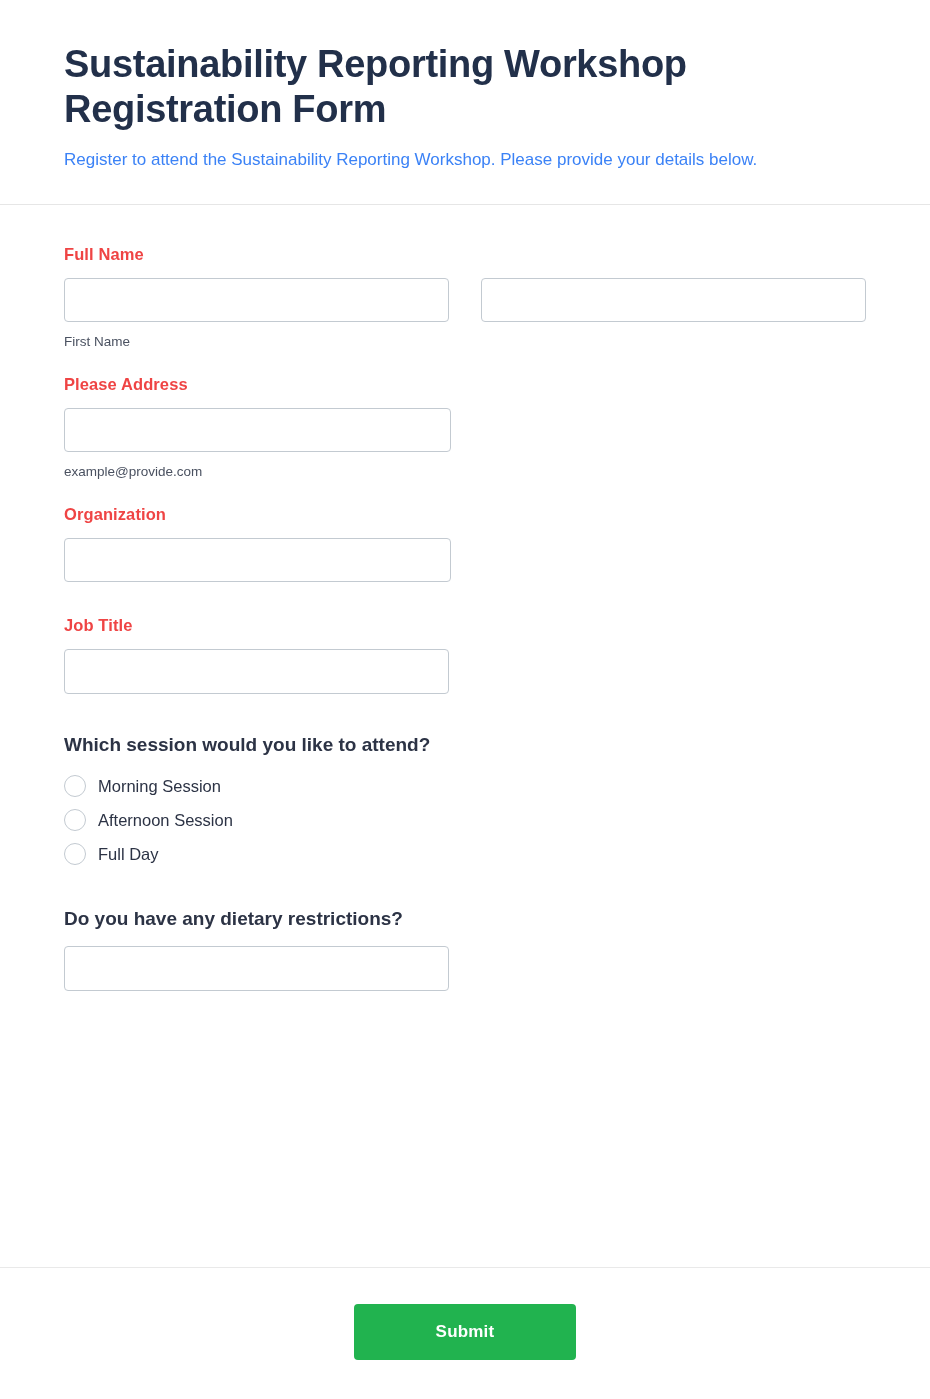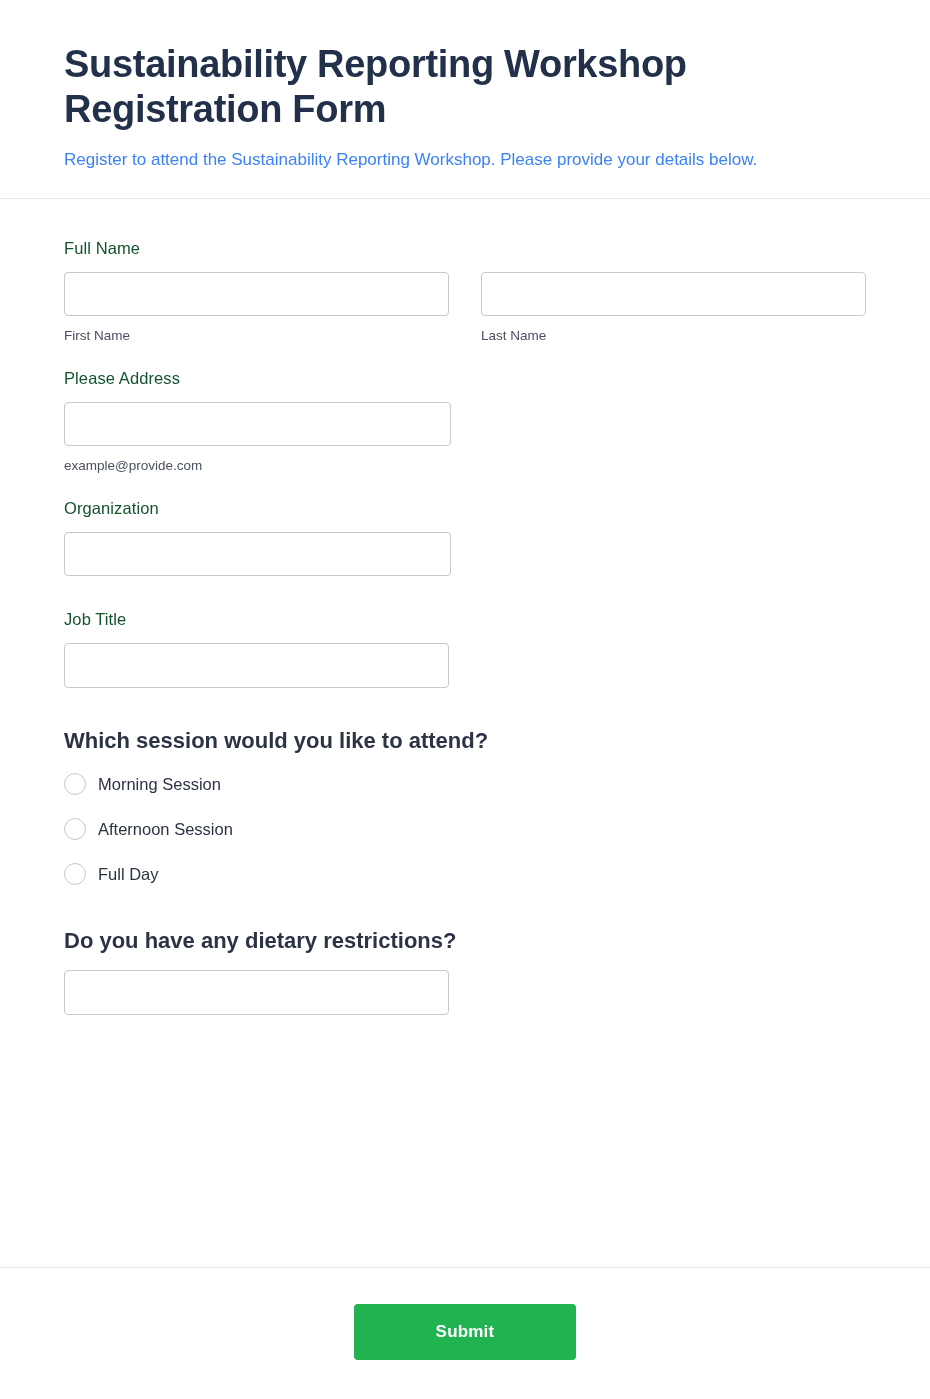--- a/index.html
+++ b/index.html
@@ -16,21 +16,21 @@
     -webkit-font-smoothing: antialiased;
   }
   .form-page {
     width: 930px;
     min-height: 1399px;
     background: #ffffff;
     display: flex;
     flex-direction: column;
   }
   .form-header {
-    padding: 42px 64px 24px 64px;
+    padding: 42px 64px 30px 64px;
     border-bottom: 1px solid #e6e6e6;
   }
   .form-title {
     font-size: 38px;
     line-height: 1.18;
     font-weight: bold;
     color: #22304a;
     margin: 0 0 14px 0;
     letter-spacing: -0.3px;
     max-width: 700px;
@@ -45,22 +45,22 @@
   }
   .form-body {
     padding: 40px 64px 22px 64px;
     flex: 1 0 auto;
   }
   .field-block {
     margin-bottom: 26px;
   }
   .field-label {
     font-size: 16.5px;
-    font-weight: normal;
-    color: #14532d;
+    font-weight: bold;
+    color: #ef4444;
     display: block;
     margin-bottom: 14px;
     letter-spacing: 0.1px;
   }
   .name-row {
     display: flex;
     gap: 32px;
   }
   .name-col {
     width: 390px;
@@ -85,21 +85,21 @@
     margin-top: 12px;
   }
   .input-w387 { width: 387px; }
   .input-w385 { width: 385px; }
   .input-h45 { height: 45px; }
   .spacer-tight { margin-bottom: 34px; }
   .spacer-med { margin-bottom: 40px; }
   .radio-group {
     display: flex;
     flex-direction: column;
-    gap: 17px;
+    gap: 6px;
     margin-top: 4px;
   }
   .radio-item {
     display: flex;
     align-items: center;
     gap: 12px;
     padding: 3px 0;
     cursor: pointer;
   }
   .radio-dot {
@@ -108,21 +108,21 @@
     border-radius: 50%;
     border: 1.6px solid #c3cad1;
     background: #fff;
     flex: 0 0 auto;
   }
   .radio-label {
     font-size: 16.5px;
     color: #2c3345;
   }
   .question-label {
-    font-size: 22px;
+    font-size: 19px;
     font-weight: bold;
     color: #2c3345;
     display: block;
     margin-bottom: 16px;
   }
   .form-footer {
     border-top: 1px solid #e9e9e9;
     padding: 36px 64px 39px 64px;
     display: flex;
     justify-content: center;
@@ -156,21 +156,20 @@
 
     <div class="field-block">
       <span class="field-label">Full Name</span>
       <div class="name-row">
         <div class="name-col">
           <input class="text-input" type="text" placeholder="" style="">
           <span class="sub-label">First Name</span>
         </div>
         <div class="name-col">
           <input class="text-input" type="text" placeholder="" style="">
-          <span class="sub-label">Last Name</span>
         </div>
       </div>
     </div>
 
     <div class="field-block">
       <span class="field-label">Please Address</span>
       <input class="text-input input-w387" type="text" placeholder="" style="">
       <span class="sub-label">example@provide.com</span>
     </div>
 

